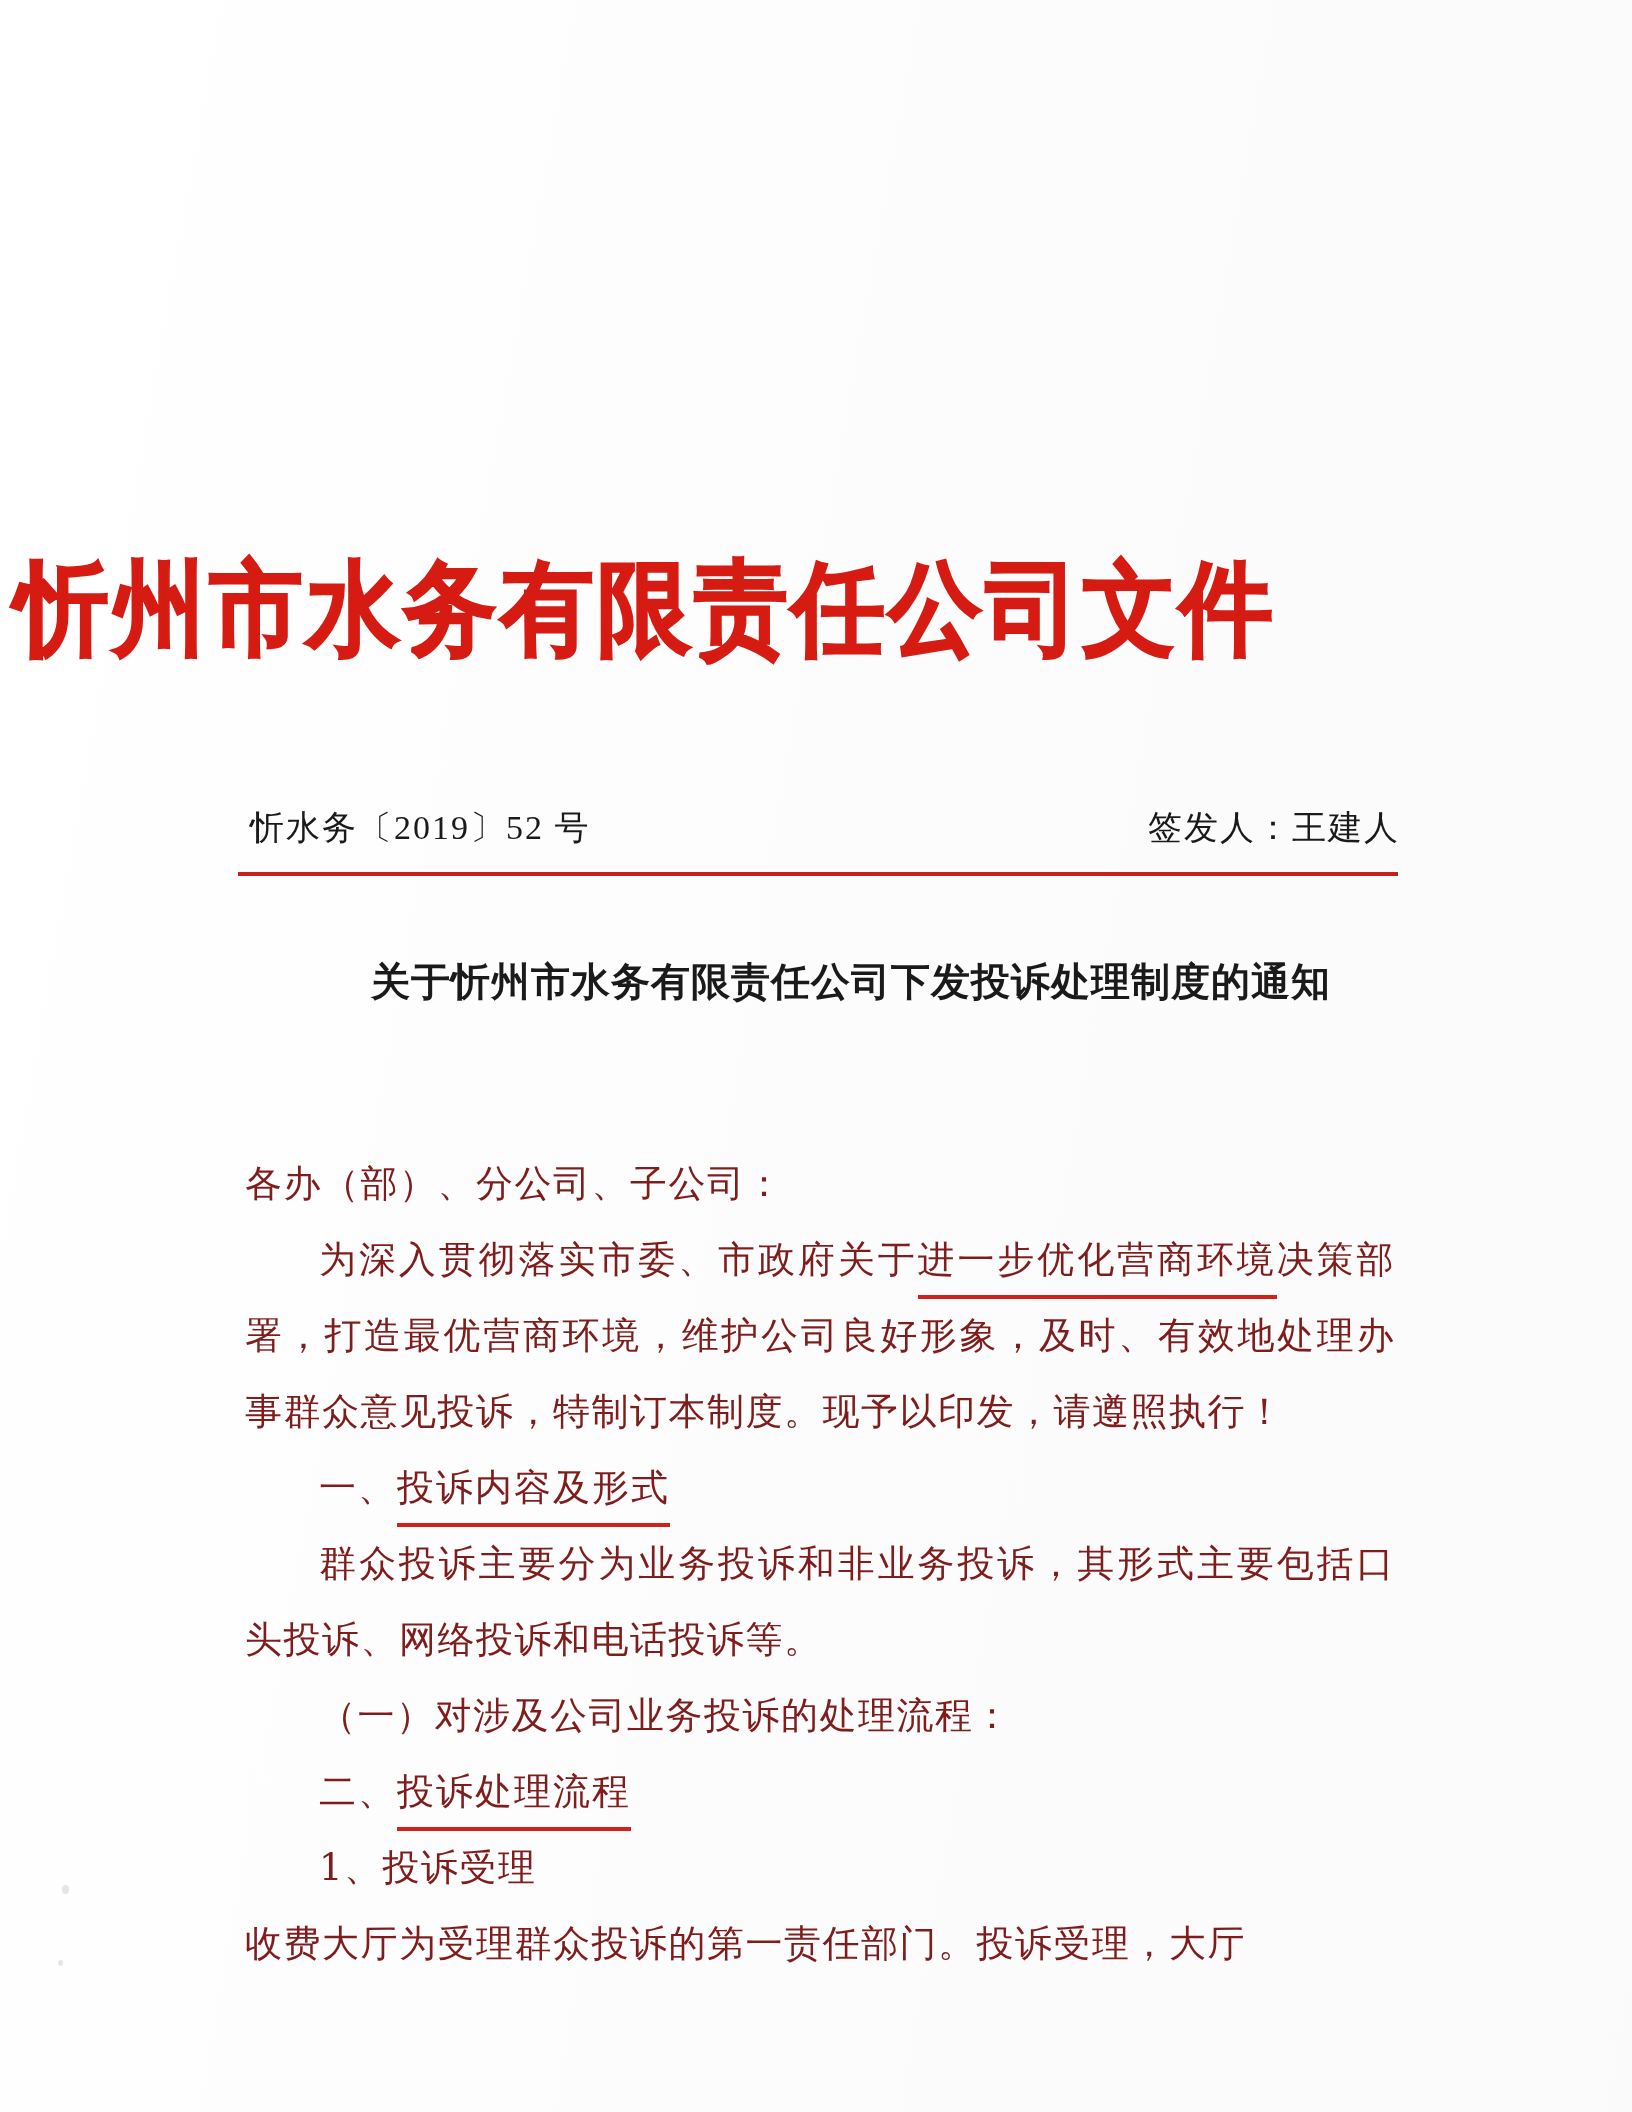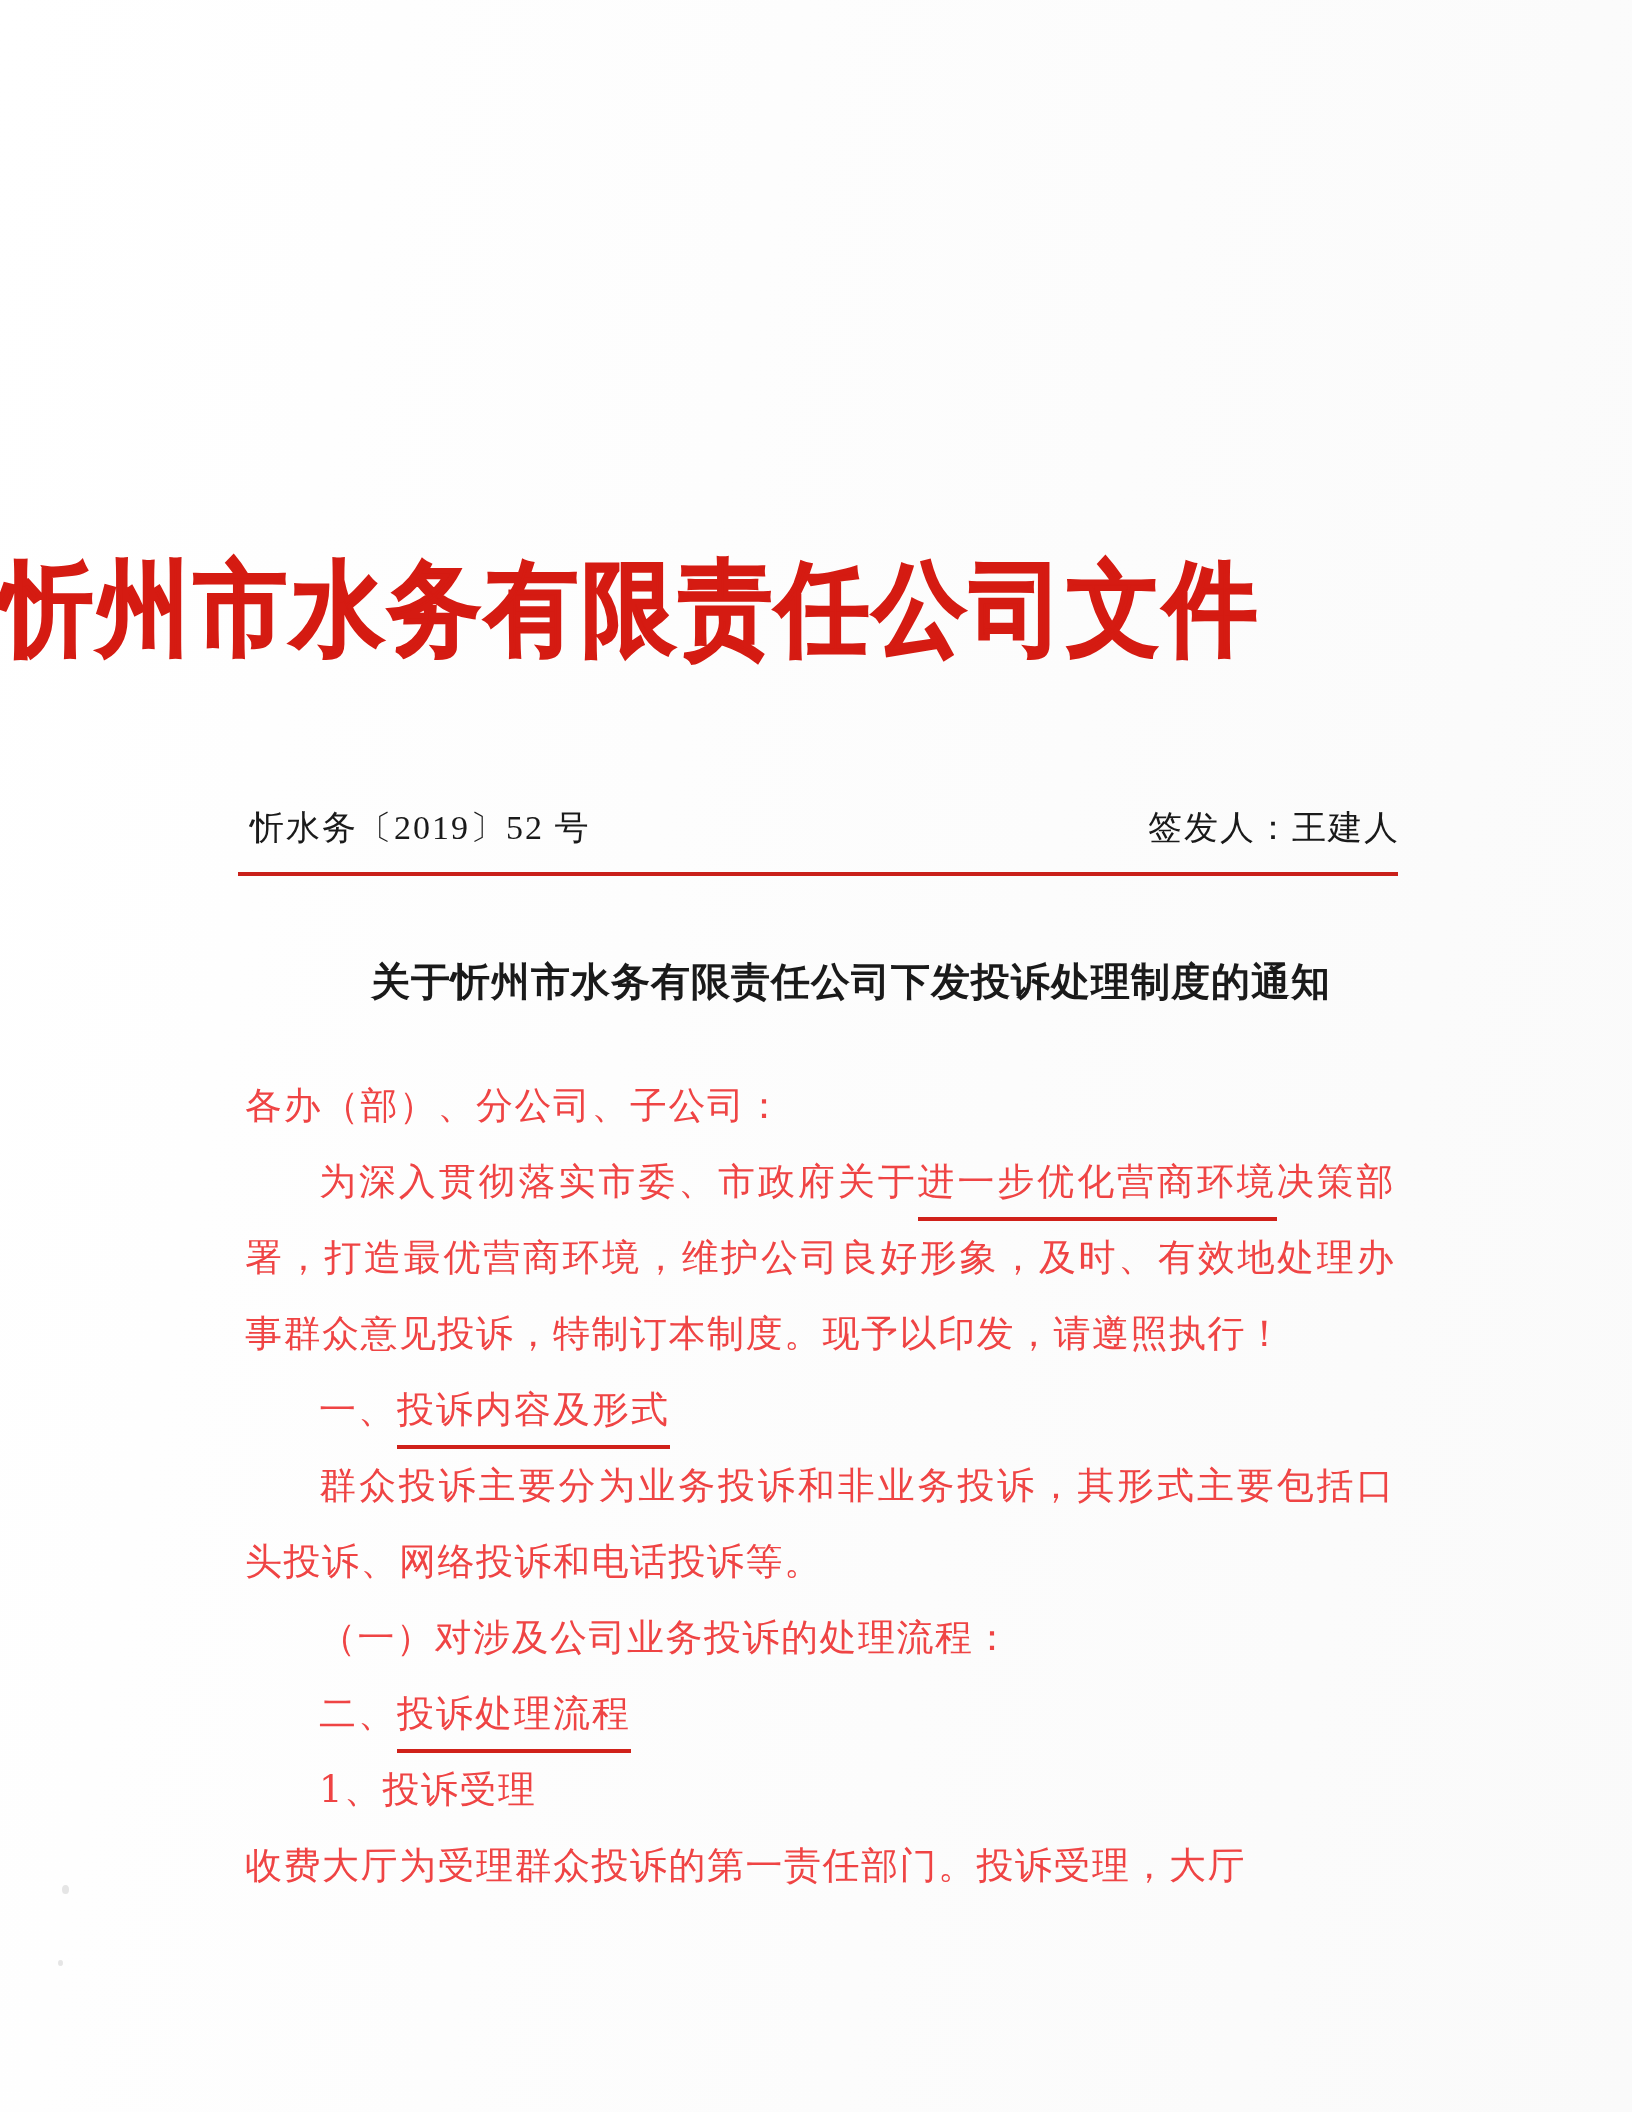--- a/index.html
+++ b/index.html
@@ -36,20 +36,21 @@
     width: 1632px;
     height: 2112px;
   }
 
   
   .masthead {
     position: absolute;
     left: 0;
     top: 560px;
     width: 1292px;
+    text-align: center;
   }
   .masthead-title {
     display: inline-block;
     color: #d51b12;
     font-family: "DejaVu Serif", "Liberation Serif", serif;
     font-weight: 700;
     font-size: 93px;
     letter-spacing: 4px;
     line-height: 1.05;
     -webkit-text-stroke: 2px #d51b12;
@@ -92,27 +93,27 @@
     font-weight: 700;
     letter-spacing: 1px;
     font-family: "DejaVu Serif", "Liberation Serif", serif;
     margin-left: 35px;
   }
 
   
   .body-text {
     position: absolute;
     left: 245px;
-    top: 1068px;
+    top: 1146px;
     width: 1150px;
     font-size: 37px;
     line-height: 76px;
     letter-spacing: 1.5px;
     font-family: "DejaVu Serif", "Liberation Serif", serif;
-    color: #ef4444;
+    color: #7f1d1d;
   }
   .para {
     margin: 0;
     text-align: justify;
     text-justify: inter-character;
   }
   .indent { text-indent: 2em; }
   .uline-red {
     border-bottom: 4px solid #d0211a;
     padding-bottom: 14px;

